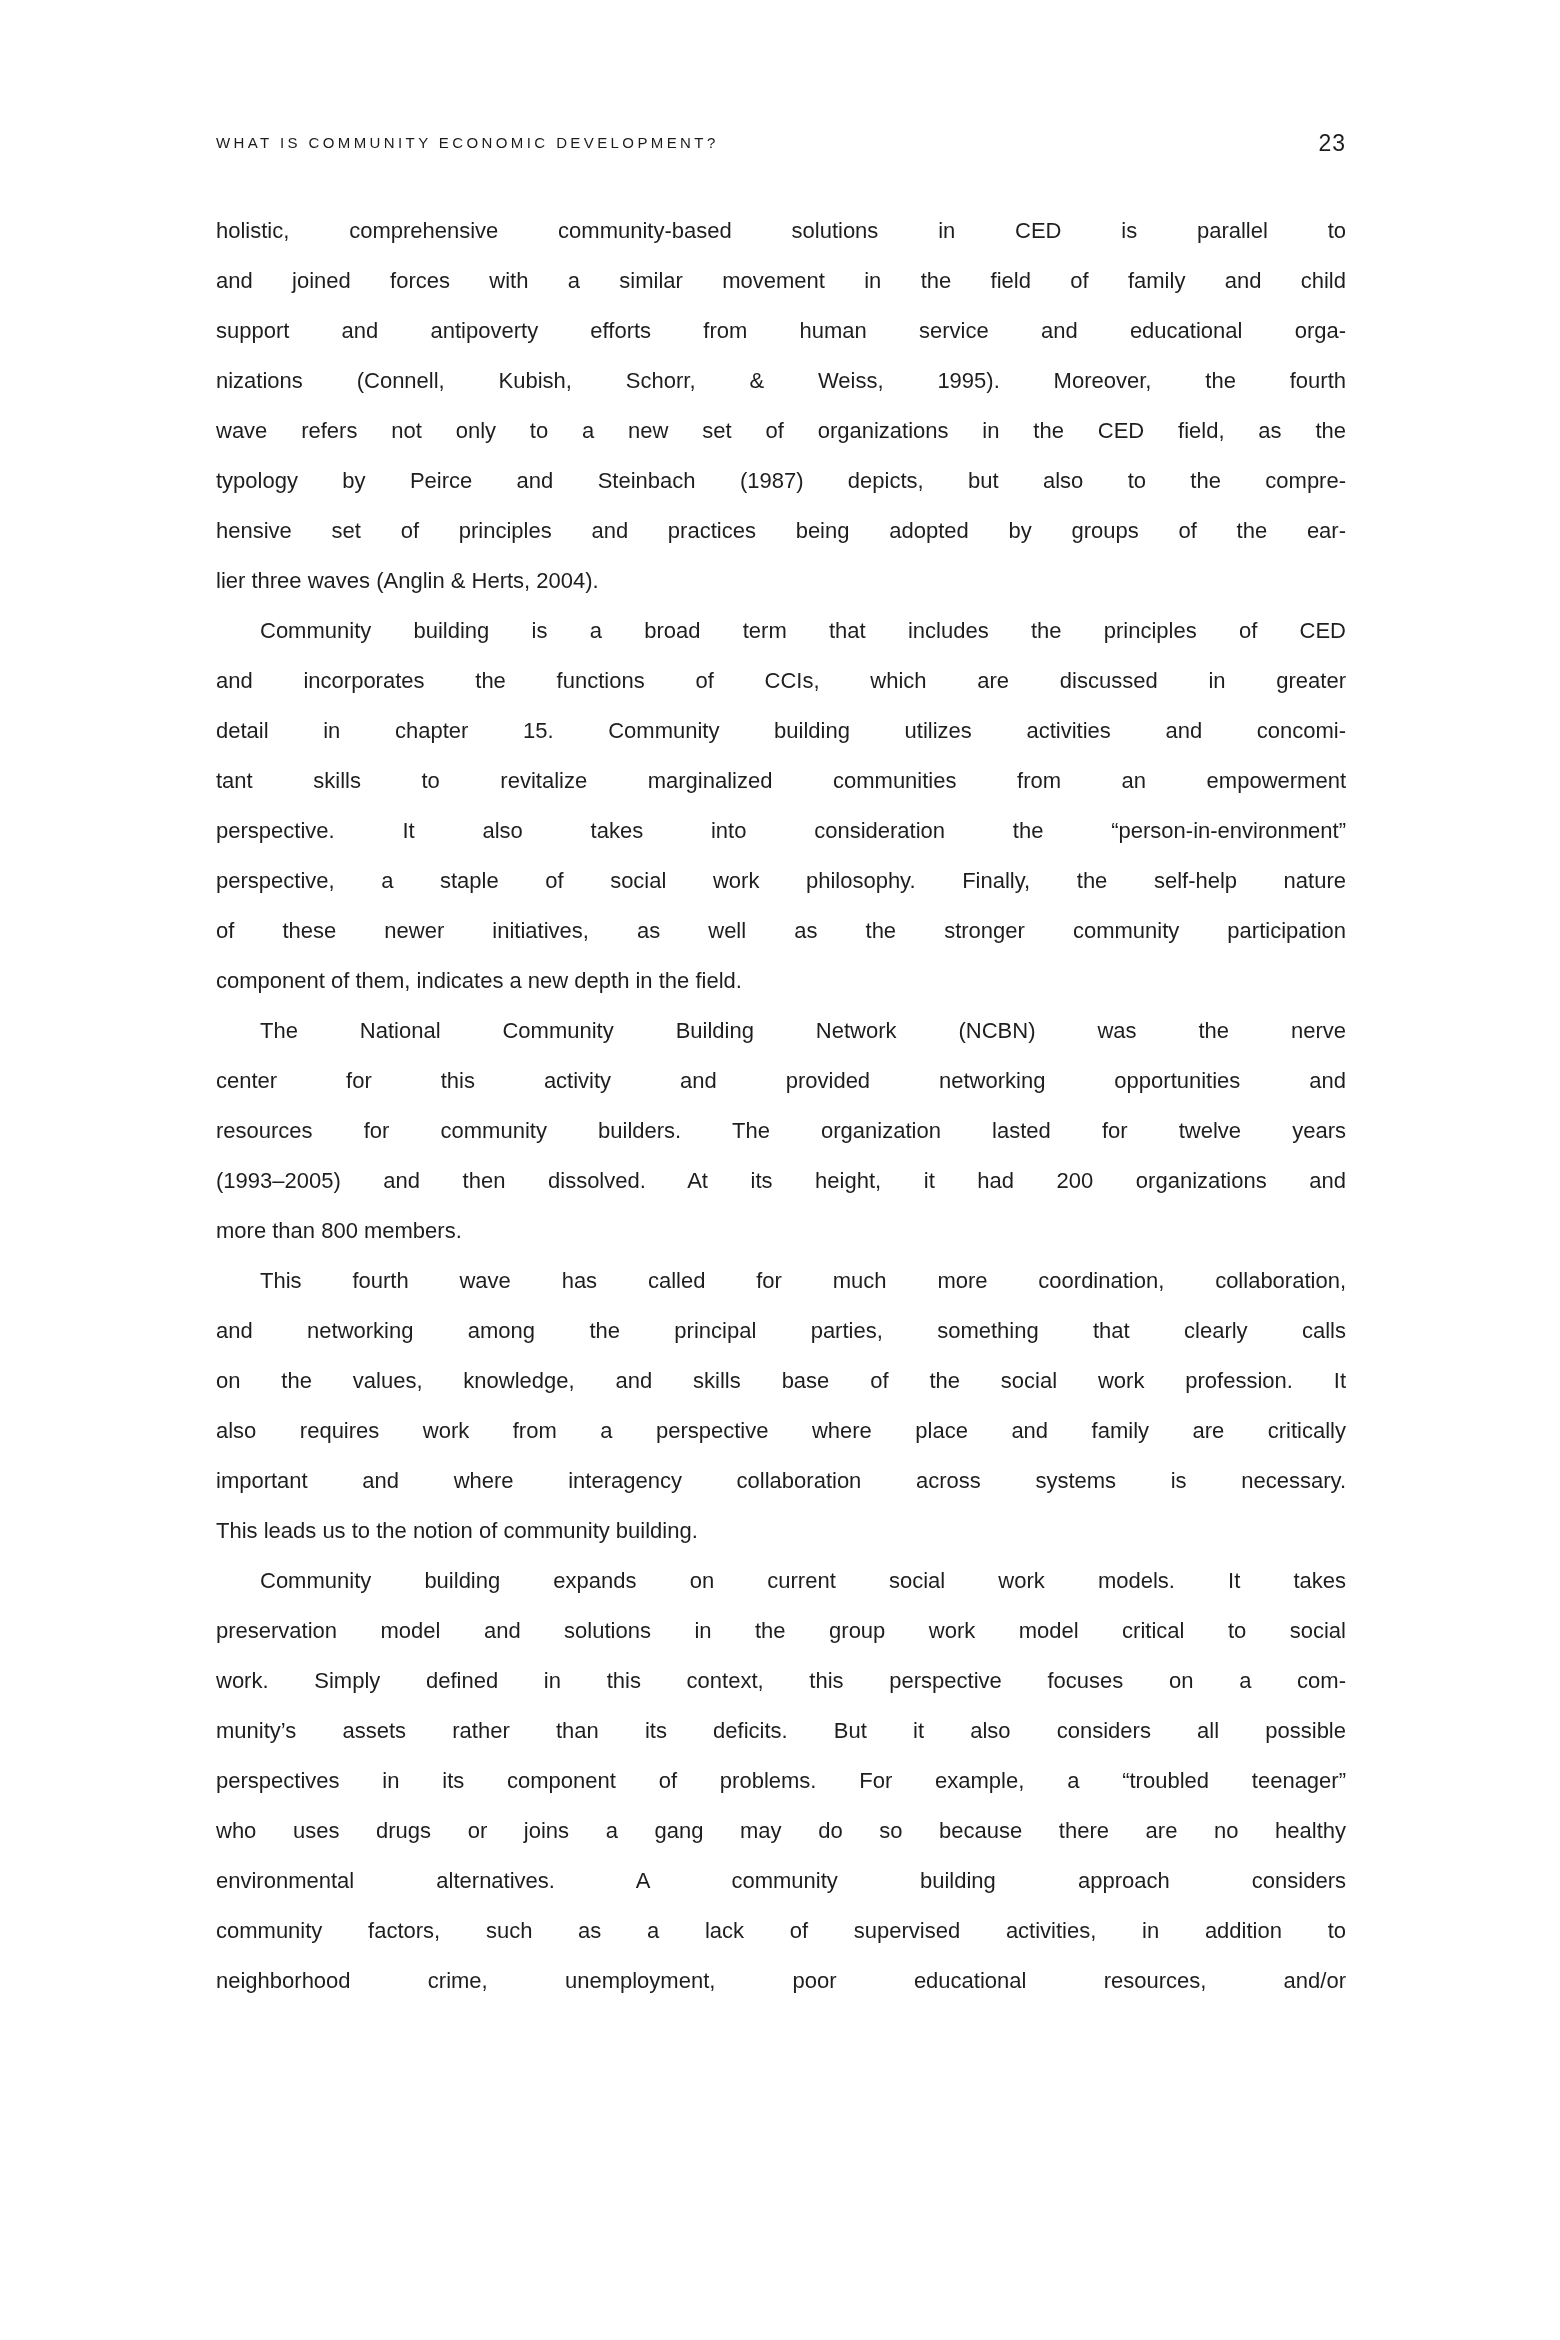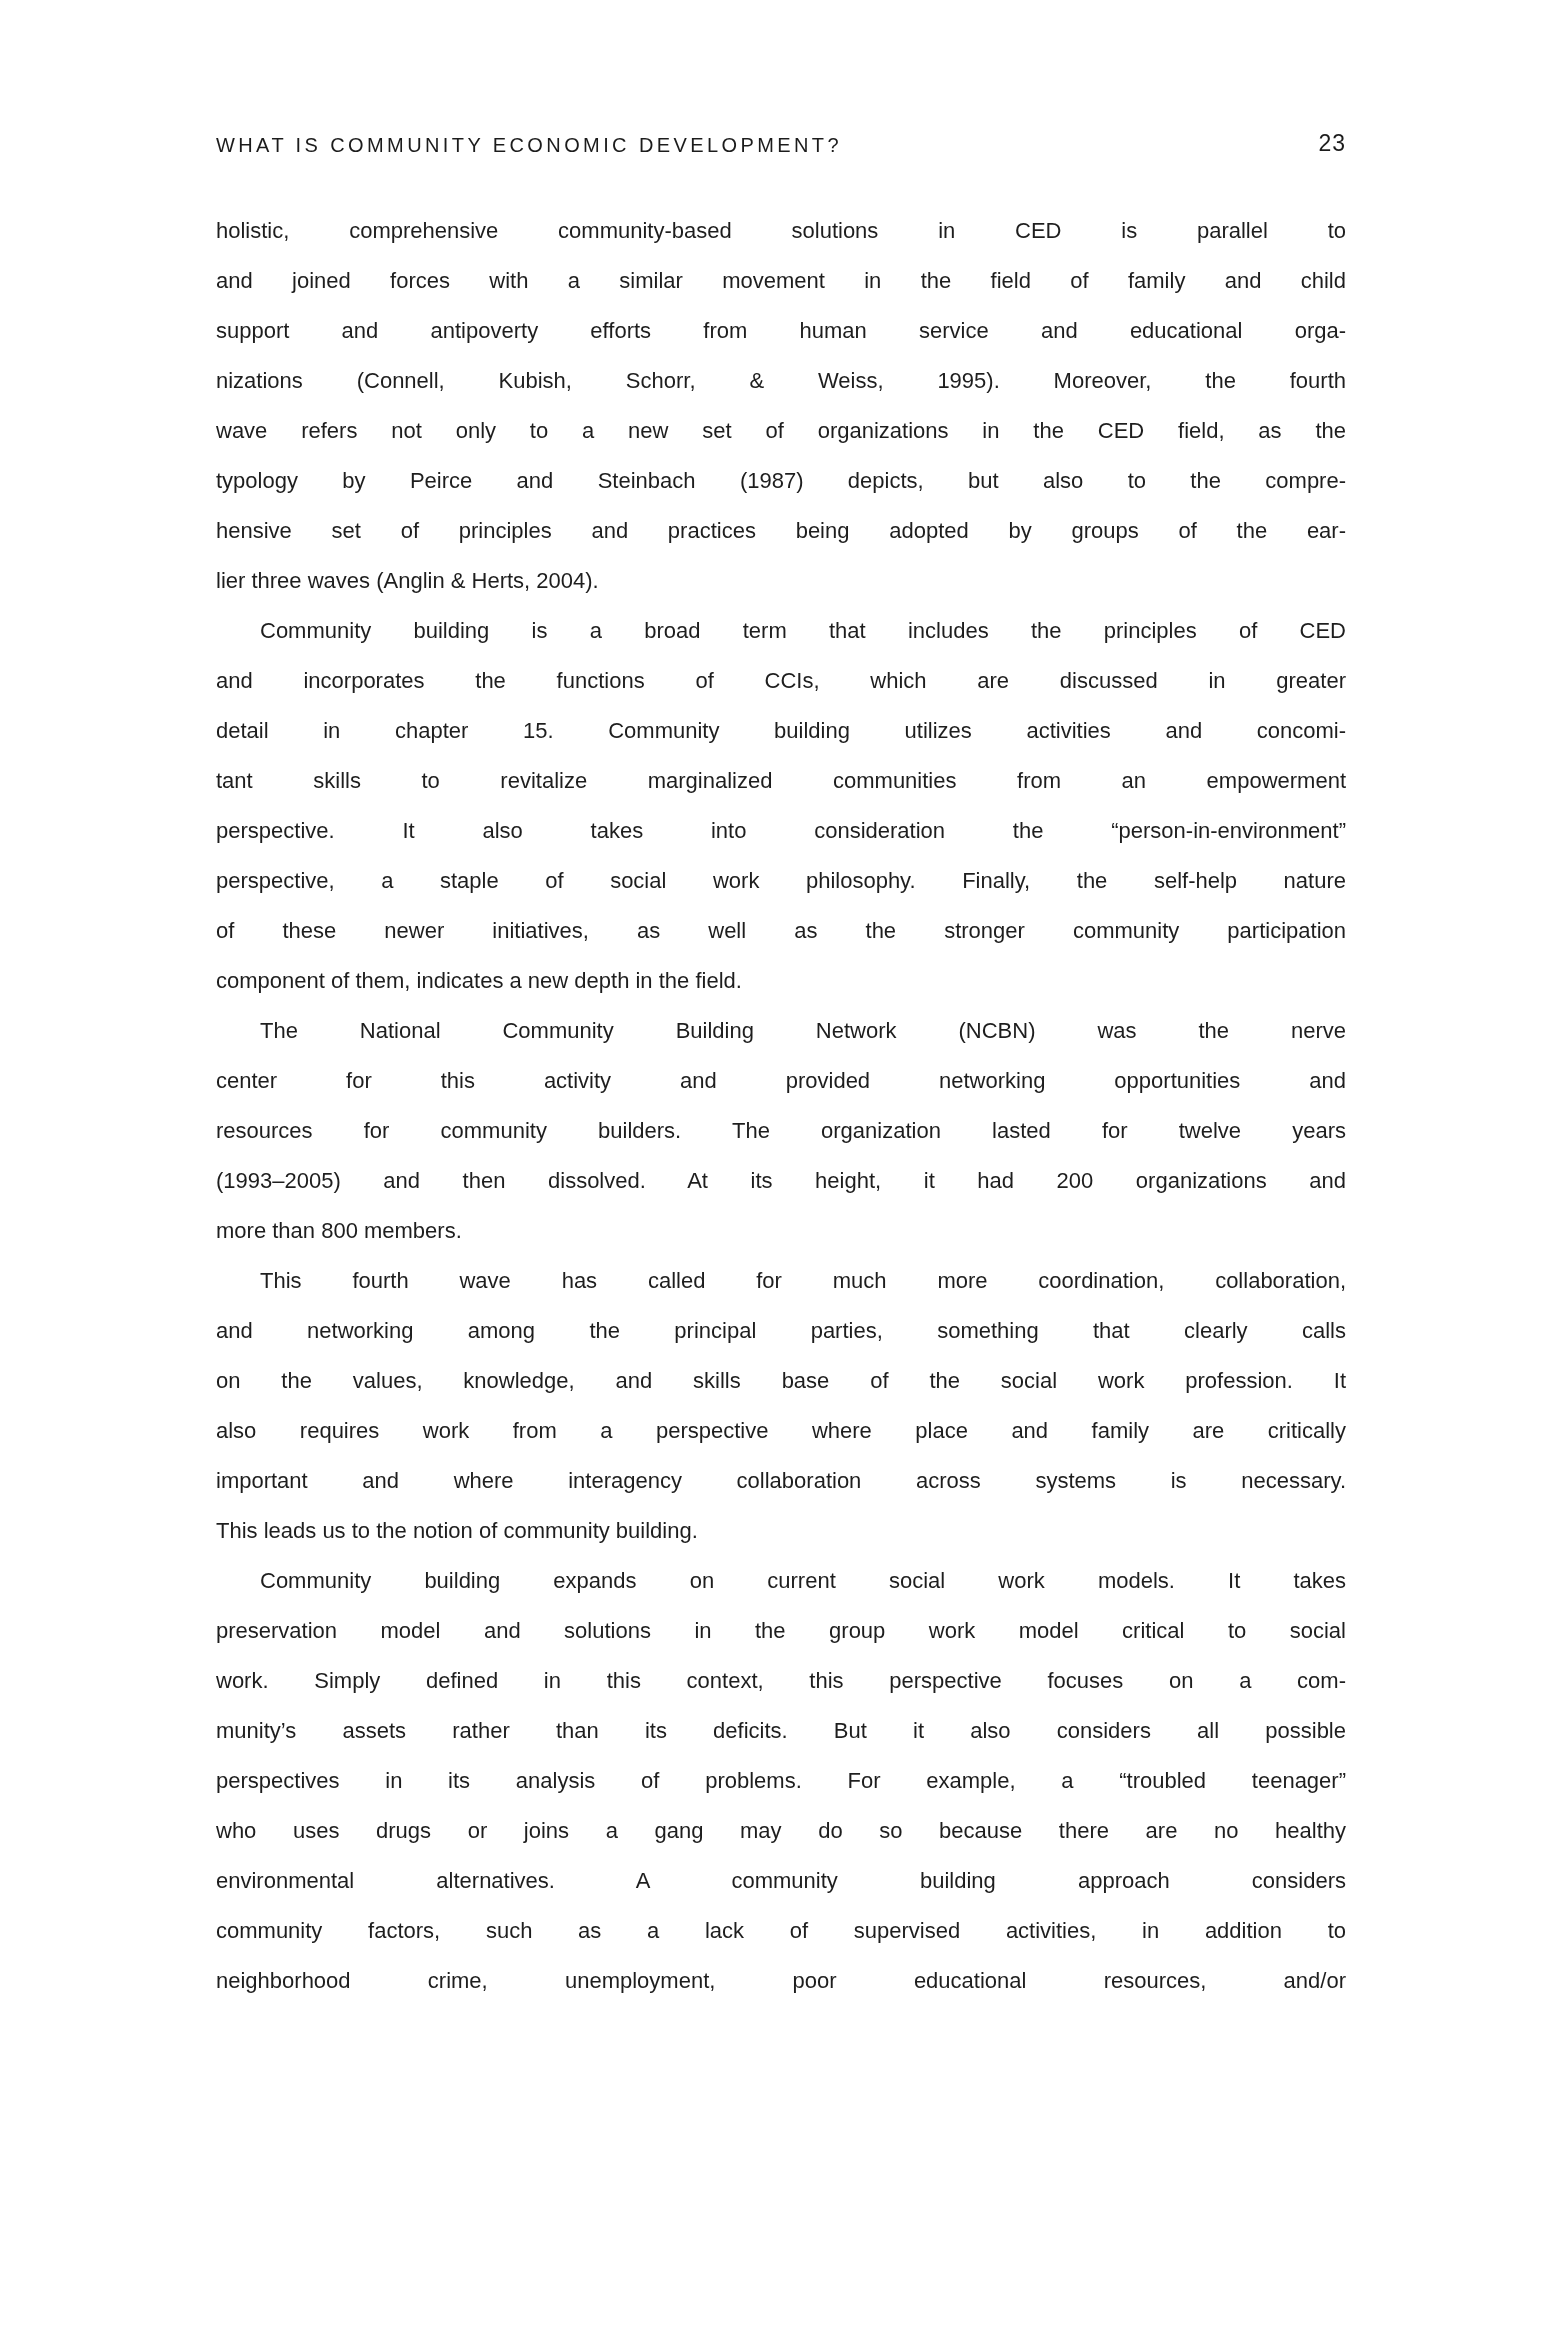--- a/index.html
+++ b/index.html
@@ -25,21 +25,21 @@
     top: 134px;
     left: 0;
     width: 1130px;
     height: 29px;
   }
   .running-title {
     position: absolute;
     left: 0;
     top: 0;
     font-family: "Liberation Sans", sans-serif;
-    font-size: 20px;
+    font-size: 15px;
     letter-spacing: 3.4px;
     color: #1c1c1c;
   }
   .folio {
     position: absolute;
     right: 0;
     top: -3.8px;
     font-family: "Liberation Sans", sans-serif;
     font-size: 23px;
     font-weight: normal;
@@ -111,21 +111,21 @@
         <span class="line">on the values, knowledge, and skills base of the social work profession. It</span>
         <span class="line">also requires work from a perspective where place and family are critically</span>
         <span class="line">important and where interagency collaboration across systems is necessary.</span>
         <span class="line last">This leads us to the notion of community building.</span>
       </div>
       <div>
         <span class="line indent">Community building expands on current social work models. It takes</span>
         <span class="line">preservation model and solutions in the group work model critical to social</span>
         <span class="line">work. Simply defined in this context, this perspective focuses on a com-</span>
         <span class="line">munity’s assets rather than its deficits. But it also considers all possible</span>
-        <span class="line">perspectives in its analysis of problems. For example, a “troubled teenager”</span>
+        <span class="line">perspectives in its component of problems. For example, a “troubled teenager”</span>
         <span class="line">who uses drugs or joins a gang may do so because there are no healthy</span>
         <span class="line">environmental alternatives. A community building approach considers</span>
         <span class="line">community factors, such as a lack of supervised activities, in addition to</span>
         <span class="line">neighborhood crime, unemployment, poor educational resources, and/or</span>
       </div>
     </div>
 </div>
 
 
 </body></html>

